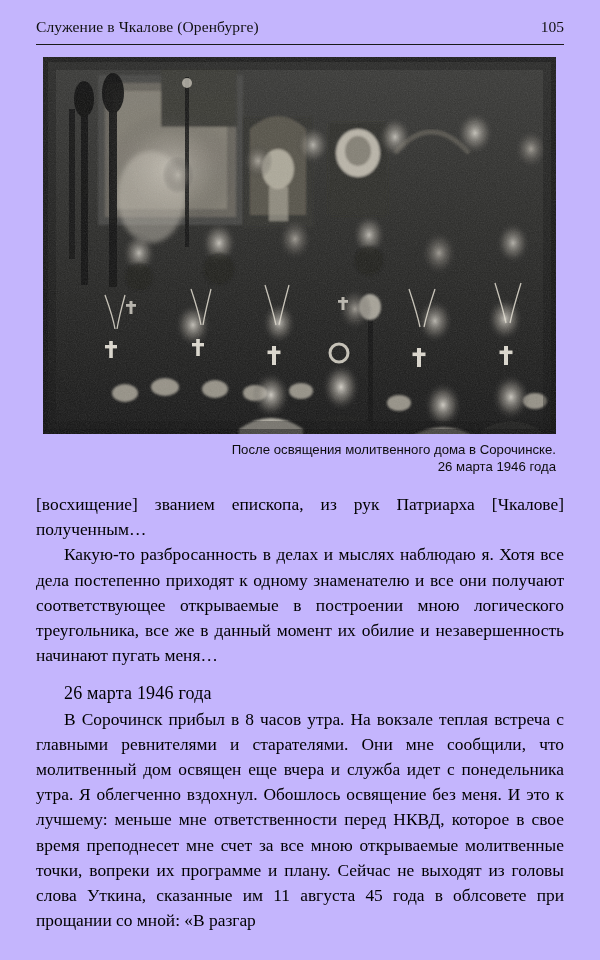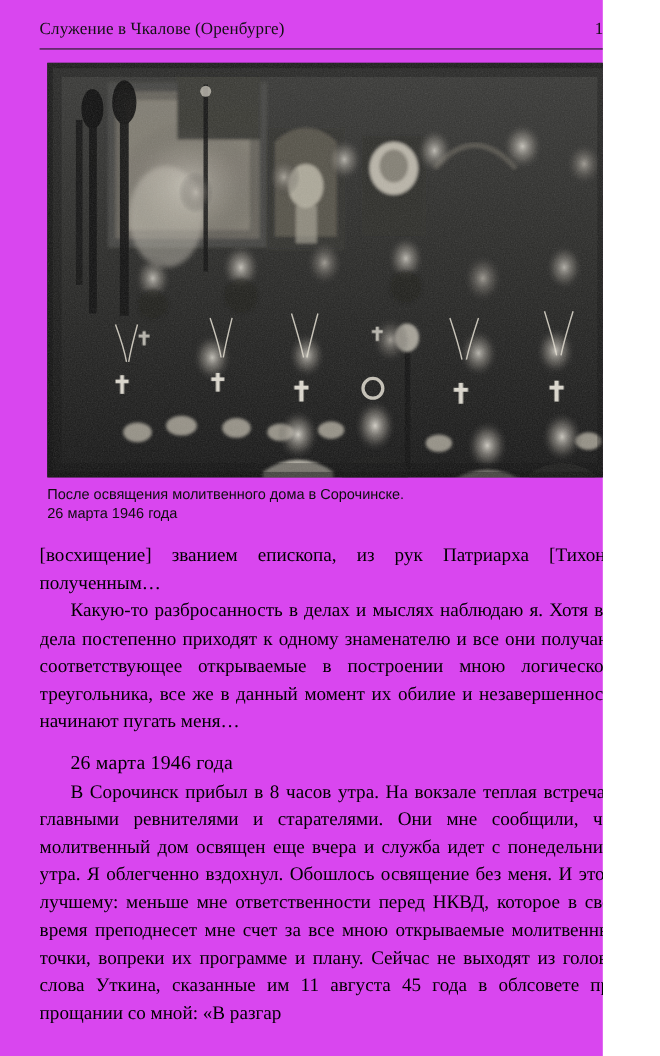--- a/index.html
+++ b/index.html
@@ -2,23 +2,23 @@
 <html><head>
 <meta charset="utf-8">
 <style>
   html, body {
     margin: 0;
     padding: 0;
     background: #ffffff;
   }
   .page {
     position: relative;
-    width: 548px;
+    width: 600px;
     height: 960px;
-    background: #d946ef;
+    background: #c4b5fd;
     overflow: hidden;
     font-family: "Liberation Serif", "DejaVu Serif", serif;
     color: #000000;
   }
 
   
   .running-head {
     position: absolute;
     left: 36px;
     top: 18px;
@@ -63,21 +63,21 @@
     overflow: hidden;
     background: #232323;
   }
   .photo svg { display: block; width: 100%; height: 100%; }
 
   .figcaption {
     position: absolute;
     left: 43px;
     top: 441px;
     width: 513px;
-    text-align: left;
+    text-align: right;
     font-family: "Liberation Sans", "DejaVu Sans", sans-serif;
     font-size: 13.2px;
     line-height: 17px;
     color: #0d0d0d;
   }
   .figcaption div { display: block; }
 
   
   .body {
     position: absolute;
@@ -309,19 +309,19 @@
       </svg>
     </div>
   </div>
 
   <div class="figcaption">
     <div>После освящения молитвенного дома в Сорочинске.</div>
     <div>26 марта 1946 года</div>
   </div>
 
   <div class="body">
-    <p class="para hang">[восхищение] званием епископа, из рук Патриарха [Тихона] полученным…</p>
+    <p class="para hang">[восхищение] званием епископа, из рук Патриарха [Чкалове] полученным…</p>
     <p class="para indent">Какую-то разбросанность в делах и мыслях наблюдаю я. Хотя все дела постепенно приходят к одному знаменателю и все они получают соответствующее открываемые в построении мною логического треугольника, все же в данный момент их обилие и незавершенность начинают пугать меня…</p>
     <p class="date-heading">26 марта 1946 года</p>
     <p class="para indent">В Сорочинск прибыл в 8 часов утра. На вокзале теплая встреча с главными ревнителями и старателями. Они мне сообщили, что молитвенный дом освящен еще вчера и служба идет с понедельника утра. Я облегченно вздохнул. Обошлось освящение без меня. И это к лучшему: меньше мне ответственности перед НКВД, которое в свое время преподнесет мне счет за все мною открываемые молитвенные точки, вопреки их программе и плану. Сейчас не выходят из головы слова Уткина, сказанные им 11 августа 45 года в облсовете при прощании со мной: «В разгар</p>
   </div>
 
 </div>
 
 </body></html>

